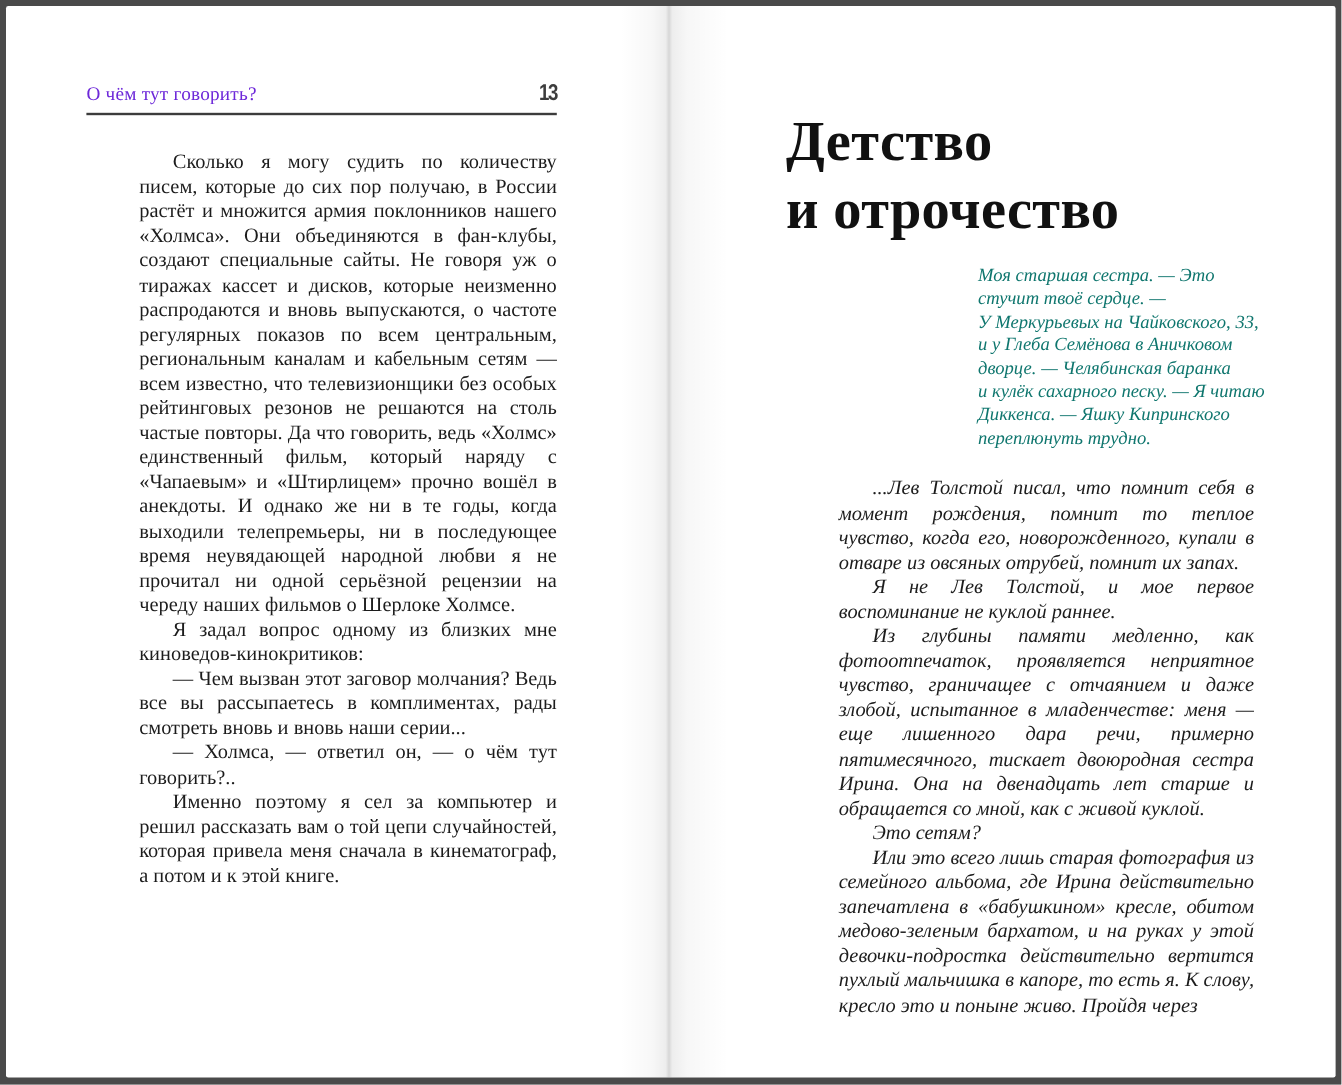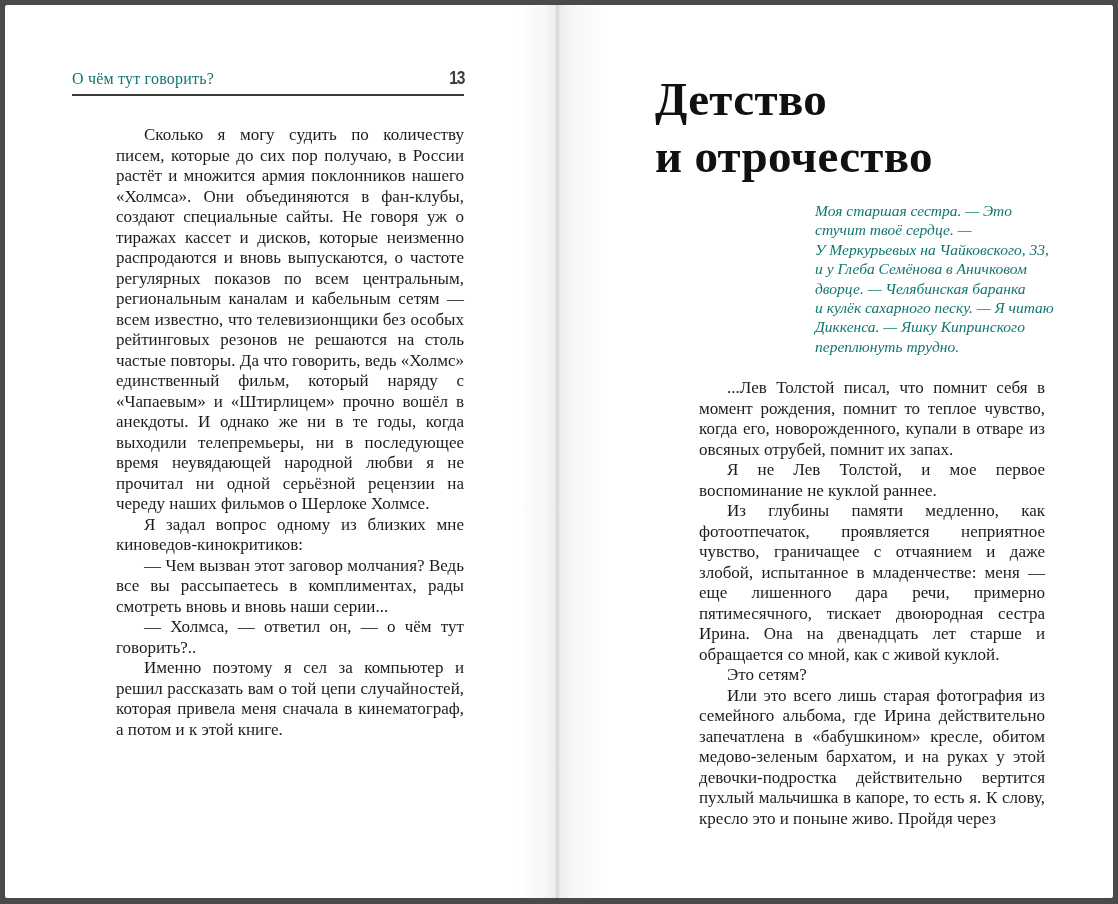--- a/index.html
+++ b/index.html
@@ -41,21 +41,21 @@
   
   .running-header {
     display: flex;
     justify-content: space-between;
     align-items: baseline;
     border-bottom: 2px solid #3c3c3c;
     padding-bottom: 5px;
   }
   .rh-title {
     font-size: 16px;
-    color: #0f766e;
+    color: #6d28d9;
     letter-spacing: 0.2px;
   }
   .rh-page {
     font-family: "Liberation Sans", sans-serif;
     font-size: 19px;
     font-weight: 700;
     letter-spacing: -1.5px;
     color: #3d3d3d;
     transform: scaleX(0.82);
     transform-origin: right bottom;
@@ -69,38 +69,38 @@
     margin-left: 44px;
     -webkit-hyphens: auto;
   }
   .page-left .body-text { margin-top: 29px; }
   .para {
     margin: 0;
     text-indent: 28px;
   }
   
   .chapter-title {
-    margin: 66px 0 0 0;
+    margin: 85px 0 0 0;
     font-size: 47px;
     line-height: 57px;
     font-weight: 700;
     color: #111111;
     white-space: pre-line;
     letter-spacing: 0.3px;
   }
   .epigraph {
     margin: 16px 0 0 160px;
     width: 240px;
     font-style: italic;
     font-size: 15.5px;
     line-height: 19.4px;
     color: #0f766e;
     white-space: pre-line;
   }
-  .page-right .body-text { margin-top: 22px; }
+  .page-right .body-text { margin-top: 22px; font-style: italic; }
   
   .gutter {
     position: absolute;
     top: 0; bottom: 0;
     left: 512px;
     width: 90px;
     pointer-events: none;
     background: linear-gradient(to right,
       rgba(0,0,0,0.00) 0%,
       rgba(0,0,0,0.03) 30%,

